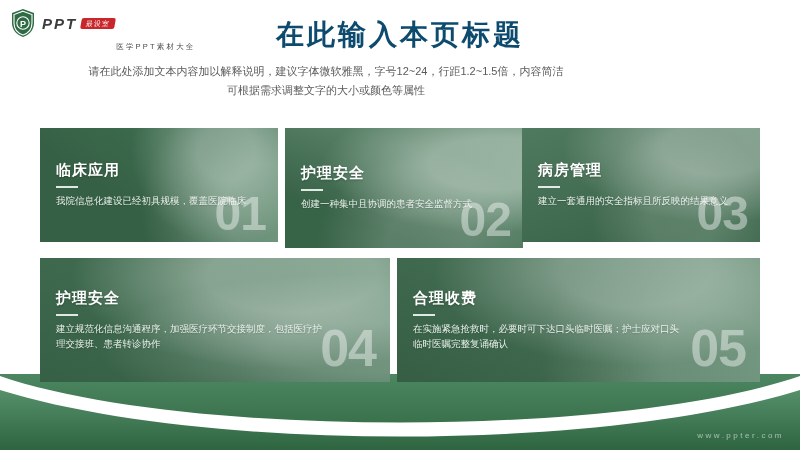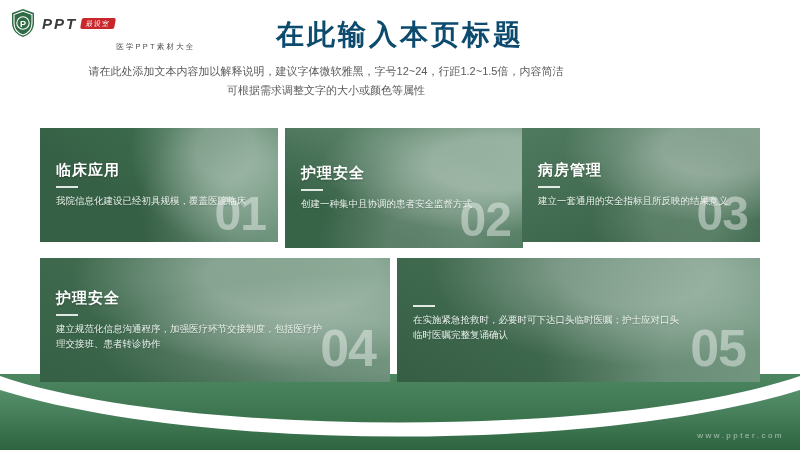--- a/index.html
+++ b/index.html
@@ -248,20 +248,21 @@
       <div class="card-rule"></div>
       <div class="card-body">建立规范化信息沟通程序，加强医疗环节交接制度，包括医疗护理交接班、患者转诊协作</div>
     </div>
     <div class="card-num">04</div>
   </div>
 
   <div class="card" id="card-5">
     <div class="tint"></div>
     <div class="tex-e"></div>
     <div class="content">
+      <div class="card-title">合理收费</div>
       <div class="card-rule"></div>
       <div class="card-body">在实施紧急抢救时，必要时可下达口头临时医嘱；护士应对口头临时医嘱完整复诵确认</div>
     </div>
     <div class="card-num">05</div>
   </div>
 
   <div class="footer-url">www.ppter.com</div>
 
 </div>
 

